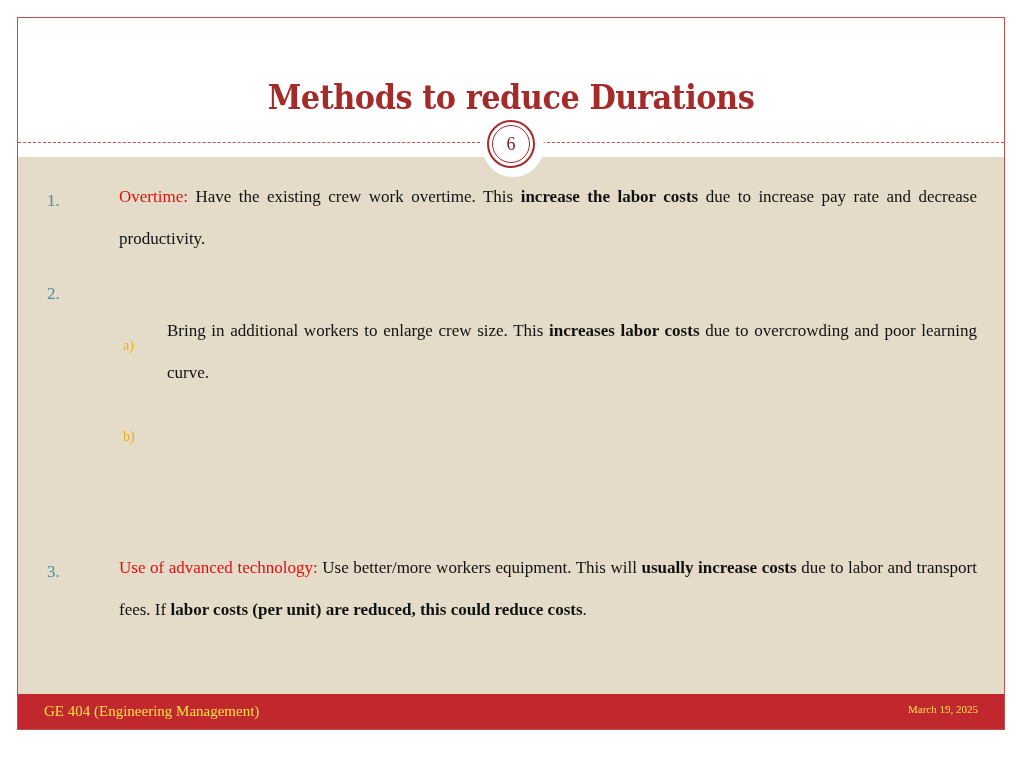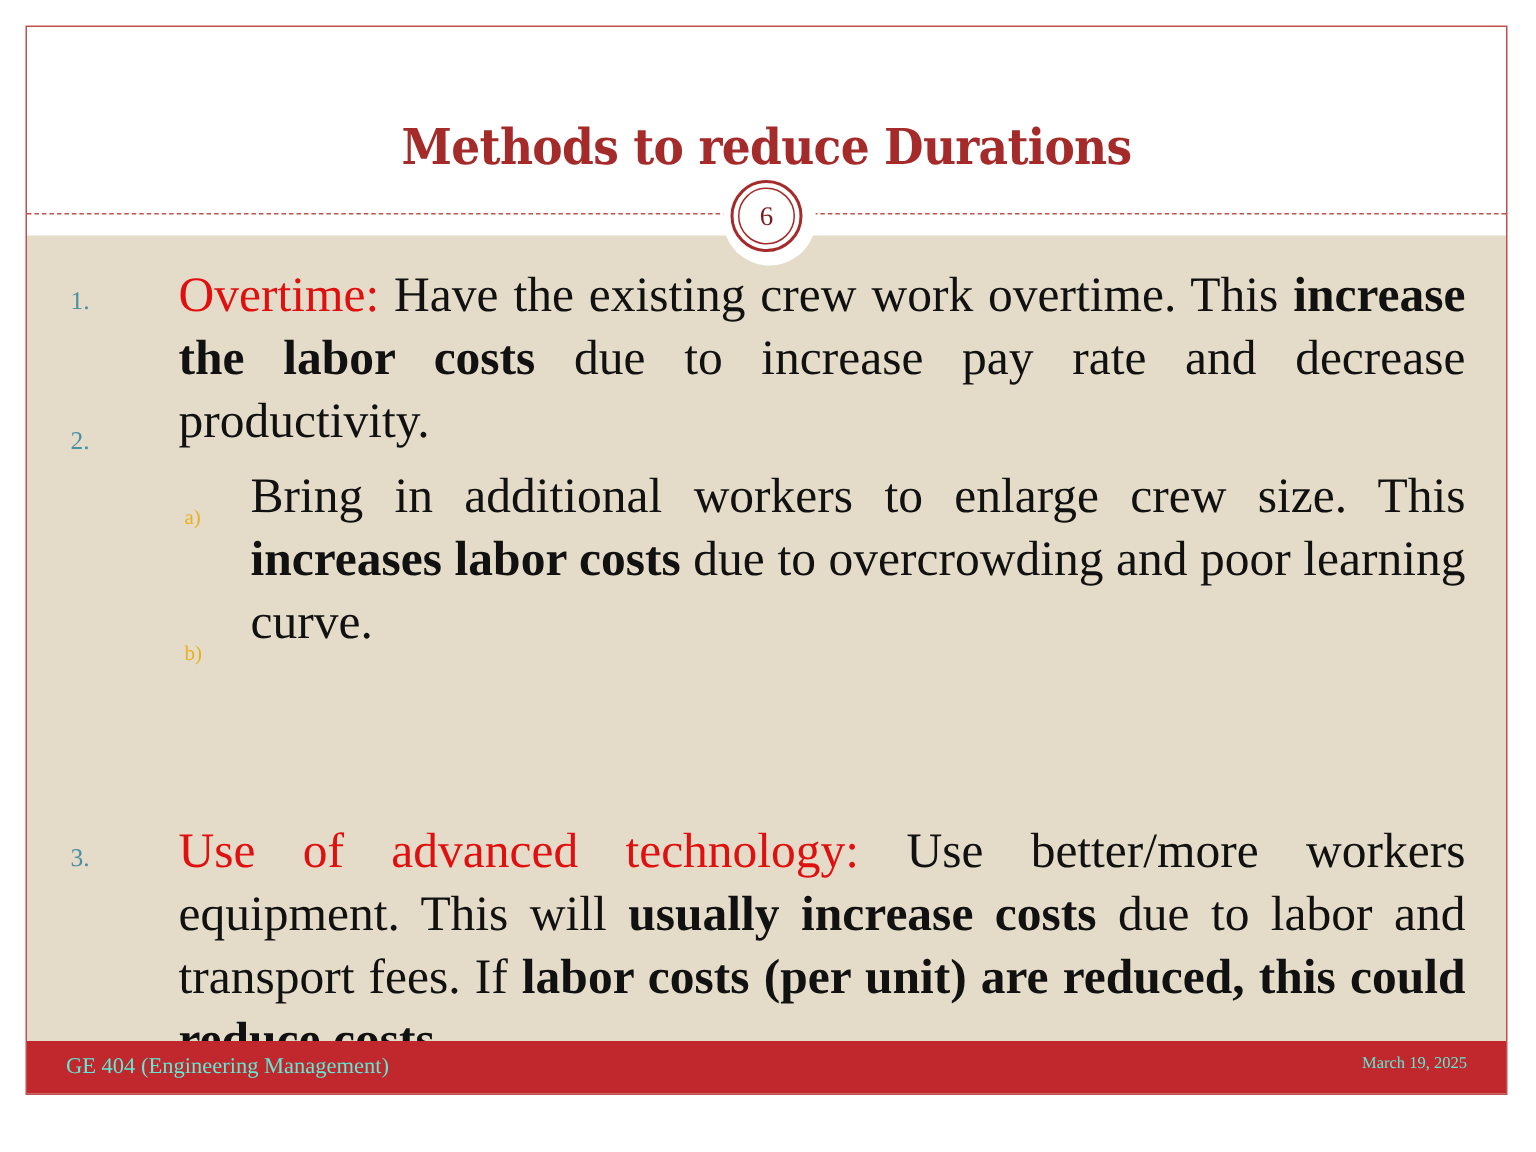--- a/index.html
+++ b/index.html
@@ -13,24 +13,24 @@
   .dash { position:absolute; left:0; right:0; top:124px; border-top:1px dashed #c0504d; }
   .body-area { position:absolute; left:0; right:0; top:139px; bottom:35px; background:#e4dcc8; }
   .badge-bg { position:absolute; left:464px; top:97px; width:62px; height:62px; border-radius:50%;
               background:#ffffff; }
   .badge { position:absolute; left:469px; top:102px; width:48px; height:48px; border-radius:50%;
            border:2px solid #a52a2a; box-sizing:border-box; background:#fff; }
   .badge-inner { position:absolute; left:3px; top:3px; right:3px; bottom:3px; border-radius:50%;
                  border:1.5px solid #a52a2a; display:flex; align-items:center; justify-content:center;
                  font-size:18px; color:#7a1f1f; font-family:"Liberation Serif", serif; }
   .footer { position:absolute; left:0; right:0; bottom:0; height:35px; background:#c0282d;
-            color:#5eead4; font-family:"Liberation Serif", serif; font-size:15px; }
+            color:#fde047; font-family:"Liberation Serif", serif; font-size:15px; }
   .footer .left { position:absolute; left:26px; top:9px; }
   .footer .right { position:absolute; right:26px; top:9px; font-size:11px; }
-  .item { position:absolute; font-size:33px; line-height:42px; color:#111; text-align:justify; }
+  .item { position:absolute; font-size:17px; line-height:42px; color:#111; text-align:justify; }
   .num { position:absolute; font-size:17px; color:#4a90a4; }
   .sub { position:absolute; font-size:14px; color:#e8b020; }
   .red { color:#e01010; }
   b { font-weight:bold; }
 </style>
 </head>
 <body>
 
 <div class="frame">
   <div class="title">Methods to reduce Durations</div>

